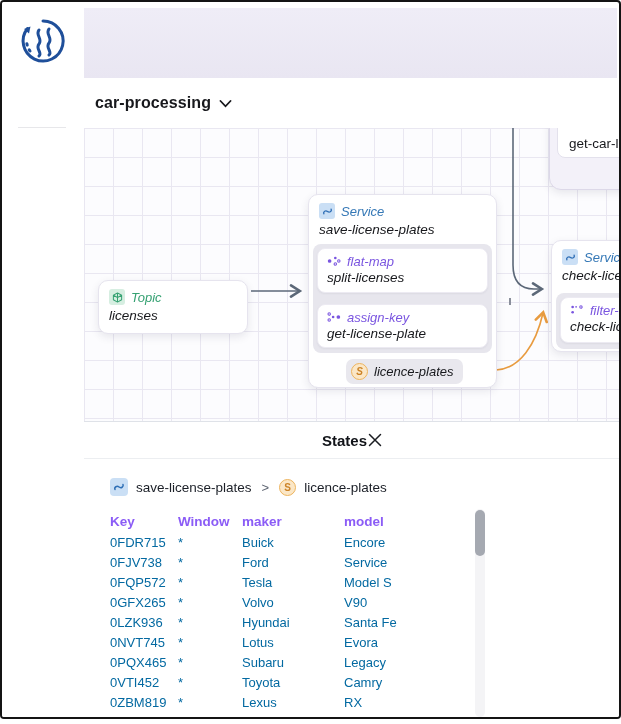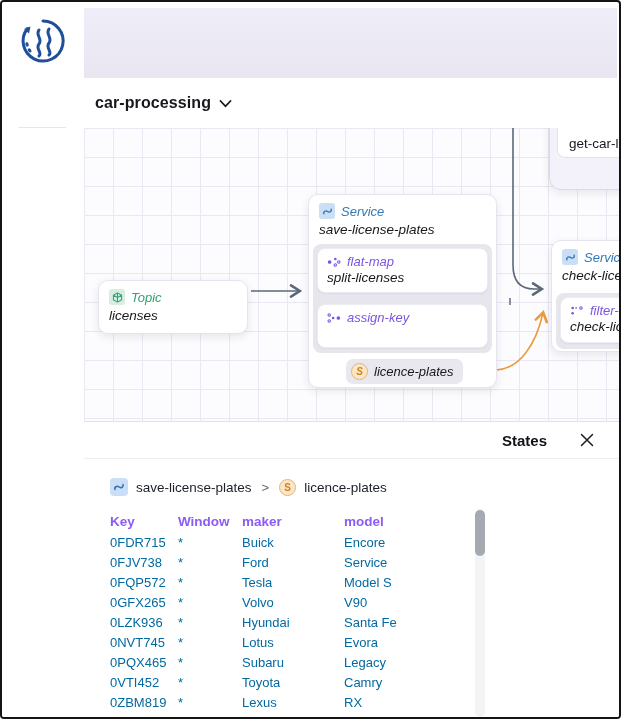--- a/index.html
+++ b/index.html
@@ -57,21 +57,21 @@
   .ic-blue { background:#cadff5; }
   .ic-teal { background:#d6eee1; }
 
   .inset {
     position:absolute; left:4px; right:4px; background:#e7e6ed; border-radius:8px; padding:4px;
   }
   .opcard {
     background:#fff; border:1px solid #eceaf2; border-radius:8px; padding:5px 9px 6px 9px;
     box-shadow:0 1px 2px rgba(40,40,70,.06); margin:0;
   }
-  .opcard .oprow { display:flex; align-items:flex-end; gap:6px; }
+  .opcard .oprow { display:flex; align-items:flex-start; gap:6px; }
   .opcard .opname { font-size:13.5px; color:#17181c; margin-top:1px; white-space:nowrap; overflow:hidden; }
   .op-tick { position:absolute; width:1.5px; height:7px; background:#8a8f9b; }
 
   .state-pill {
     position:absolute; display:flex; align-items:center; gap:6px;
     background:#e9e8ee; border-radius:7px; padding:4px 9px 4px 5px;
   }
   .s-circle {
     width:17px; height:17px; border-radius:50%; background:#fbe7c7; border:1.5px solid #edb45e;
     display:flex; align-items:center; justify-content:center;
@@ -91,22 +91,22 @@
     display:flex; align-items:flex-end; padding:0 0 6px 11px;
     font-size:13.5px; color:#17181c; white-space:nowrap;
   }
 
   
   .states {
     position:absolute; left:82px; top:419px; width:535px; height:301px;
     background:#fff; border-top:1px solid #dfe2e8;
   }
   .states-head {
-    height:37px; display:flex; align-items:center; justify-content:flex-end;
-    padding:0 24px 0 26px; border-bottom:1px solid #eceef1;gap:32px;
+    height:37px; display:flex; align-items:center; justify-content:center;
+    padding:0 24px 0 26px; border-bottom:1px solid #eceef1;
   }
   .states-title { font-size:15px; font-weight:700; color:#111318; }
   .close-x { width:16px; height:16px; cursor:pointer; }
 
   .crumb { display:flex; align-items:center; gap:8px; padding:19px 0 0 26px; }
   .crumb-icon { width:18px; height:18px; border-radius:4px; background:#cadff5;
                 display:flex; align-items:center; justify-content:center; }
   .crumb-text { font-size:13.5px; color:#1b1f27; }
   .crumb-sep { font-size:13px; color:#5f6673; padding:0 2px; }
 
@@ -209,20 +209,21 @@
         <div class="opcard" style="height:44px; margin-top:11px;">
           <div class="oprow">
             <svg width="14" height="14" viewBox="0 0 16 16">
               <circle cx="2.5" cy="4.5" r="1.4" fill="none" stroke="#7a55e0" stroke-width="1.2"></circle>
               <circle cx="2.5" cy="11.5" r="1.4" fill="none" stroke="#7a55e0" stroke-width="1.2"></circle>
               <circle cx="7" cy="8" r="1.5" fill="#7a55e0"></circle>
               <circle cx="13" cy="8" r="2.1" fill="#7a55e0"></circle>
             </svg>
             <span class="type-label t-purple">assign-key</span>
           </div>
+          <div class="opname">get-license-plate</div>
         </div>
       </div>
 
       <div class="state-pill" style="left:37px; top:164px;">
         <span class="s-circle">S</span>
         <span class="pill-label">licence-plates</span>
       </div>
     </div>
 
     <div class="node" style="left:467px; top:112px; width:220px; height:112px;">

